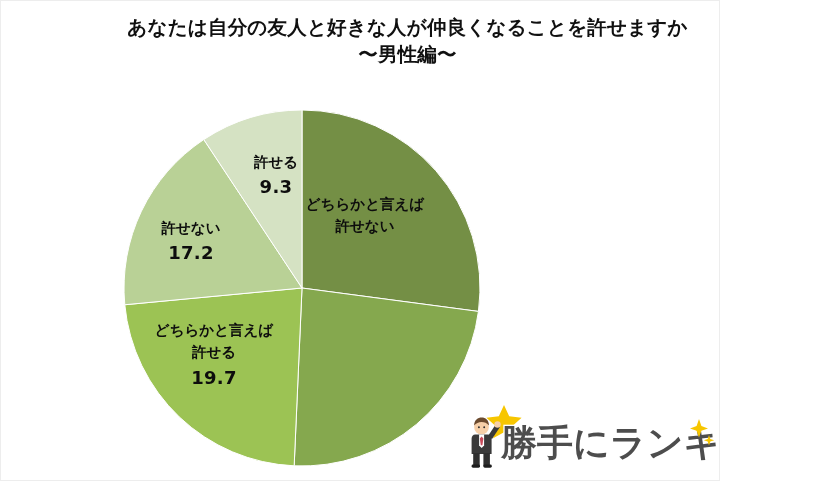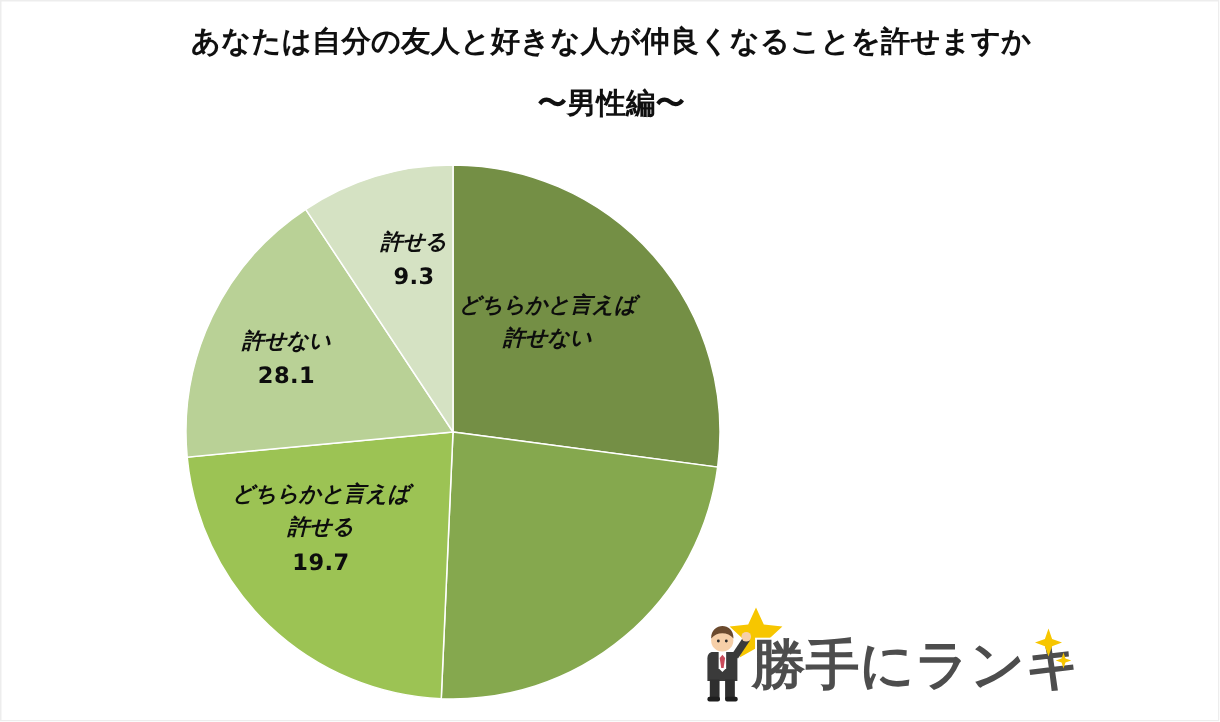--- a/index.html
+++ b/index.html
@@ -9,21 +9,21 @@
   body {
     width: 813px;
     height: 481px;
     background: #ffffff;
     font-family: "DejaVu Sans", "Liberation Sans", sans-serif;
     overflow: hidden;
     position: relative;
   }
   #page {
     position: relative;
-    width: 813px;
+    width: 720px;
     height: 481px;
     background: #ffffff;
     box-sizing: border-box;
     border: 1px solid #ededed;
   }
   
   #title-block {
     position: absolute;
     top: 14px;
     left: 0;
@@ -36,21 +36,21 @@
     color: #101010;
     letter-spacing: 0.2px;
     line-height: 1.3;
   }
   #chart-subtitle {
     font-size: 19.5px;
     font-weight: bold;
     color: #101010;
     letter-spacing: 0.2px;
     line-height: 1.35;
-    margin-top: 16px;
+    margin-top: 2px;
   }
   
   #pie-wrap {
     position: absolute;
     left: 122px;
     top: 108px;
     width: 358px;
     height: 358px;
   }
   #pie-svg {
@@ -63,26 +63,25 @@
     text-align: center;
     font-size: 14.5px;
     font-weight: bold;
     color: #0d0d0d;
     line-height: 1.55;
     white-space: nowrap;
     pointer-events: none;
   }
   .slice-label .val {
     display: block;
-    font-size: 15px;
+    font-size: 18px;
     letter-spacing: 0.3px;
   }
   .slice-label .nm {
     display: block;
-    font-style: italic;
   }
   
   #label-0 { left: 264px; top: 192px; width: 200px; }
   #label-1 { left: 250px; top: 339px; width: 200px; }
   #label-2 { left: 113px; top: 318px; width: 200px; }
   #label-3 { left: 110px; top: 216px; width: 160px; }
   #label-4 { left: 195px; top: 150px; width: 160px; }
 
   
   #logo {
@@ -125,21 +124,21 @@
   </div>
 
   <div class="slice-label" id="label-2">
     <span class="nm">どちらかと言えば</span>
     <span class="nm">許せる</span>
     <span class="val">19.7</span>
   </div>
 
   <div class="slice-label" id="label-3">
     <span class="nm">許せない</span>
-    <span class="val">28.1</span>
+    <span class="val">17.2</span>
   </div>
 
   <div class="slice-label" id="label-4">
     <span class="nm">許せる</span>
     <span class="val">9.3</span>
   </div>
 
   <div id="logo">
     <svg viewBox="0 0 250 70" width="250" height="70">
 

